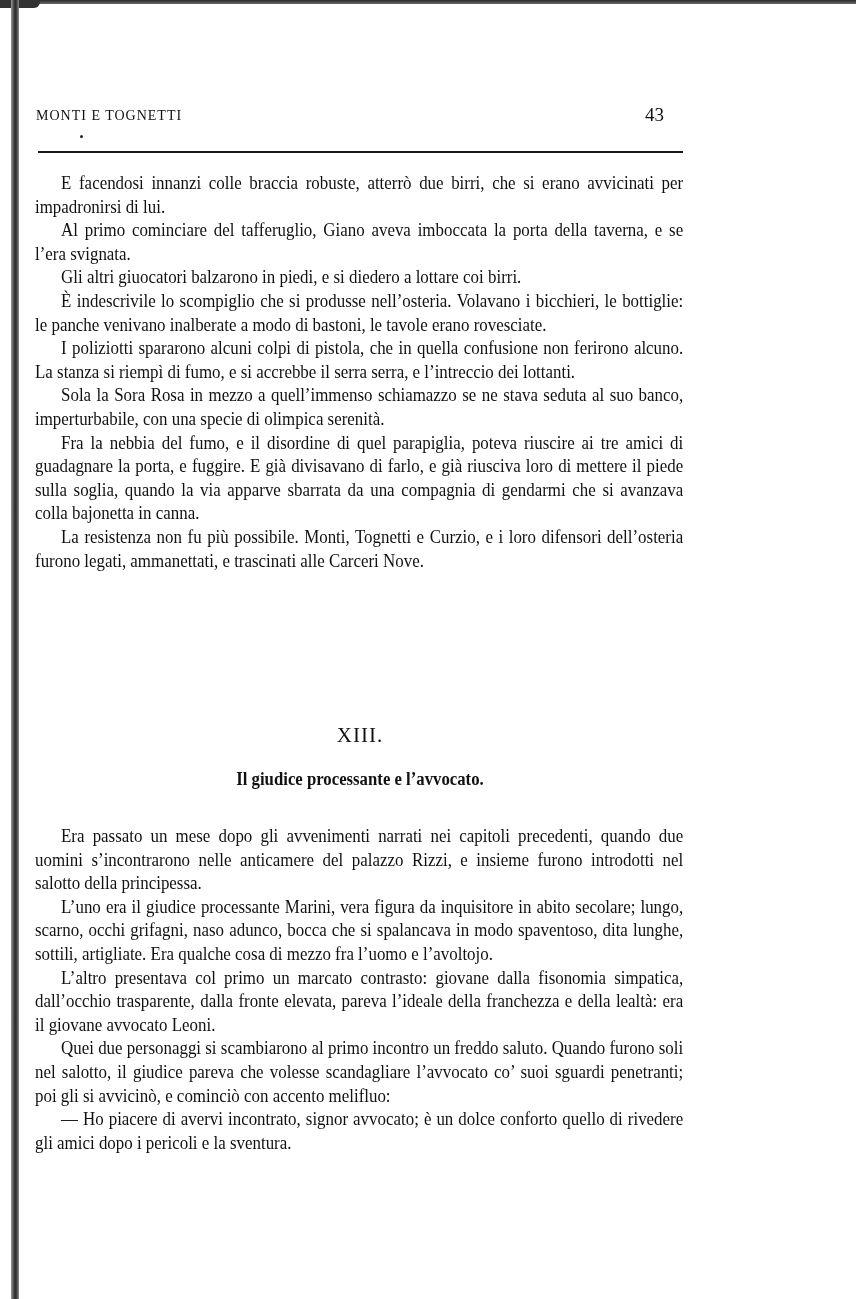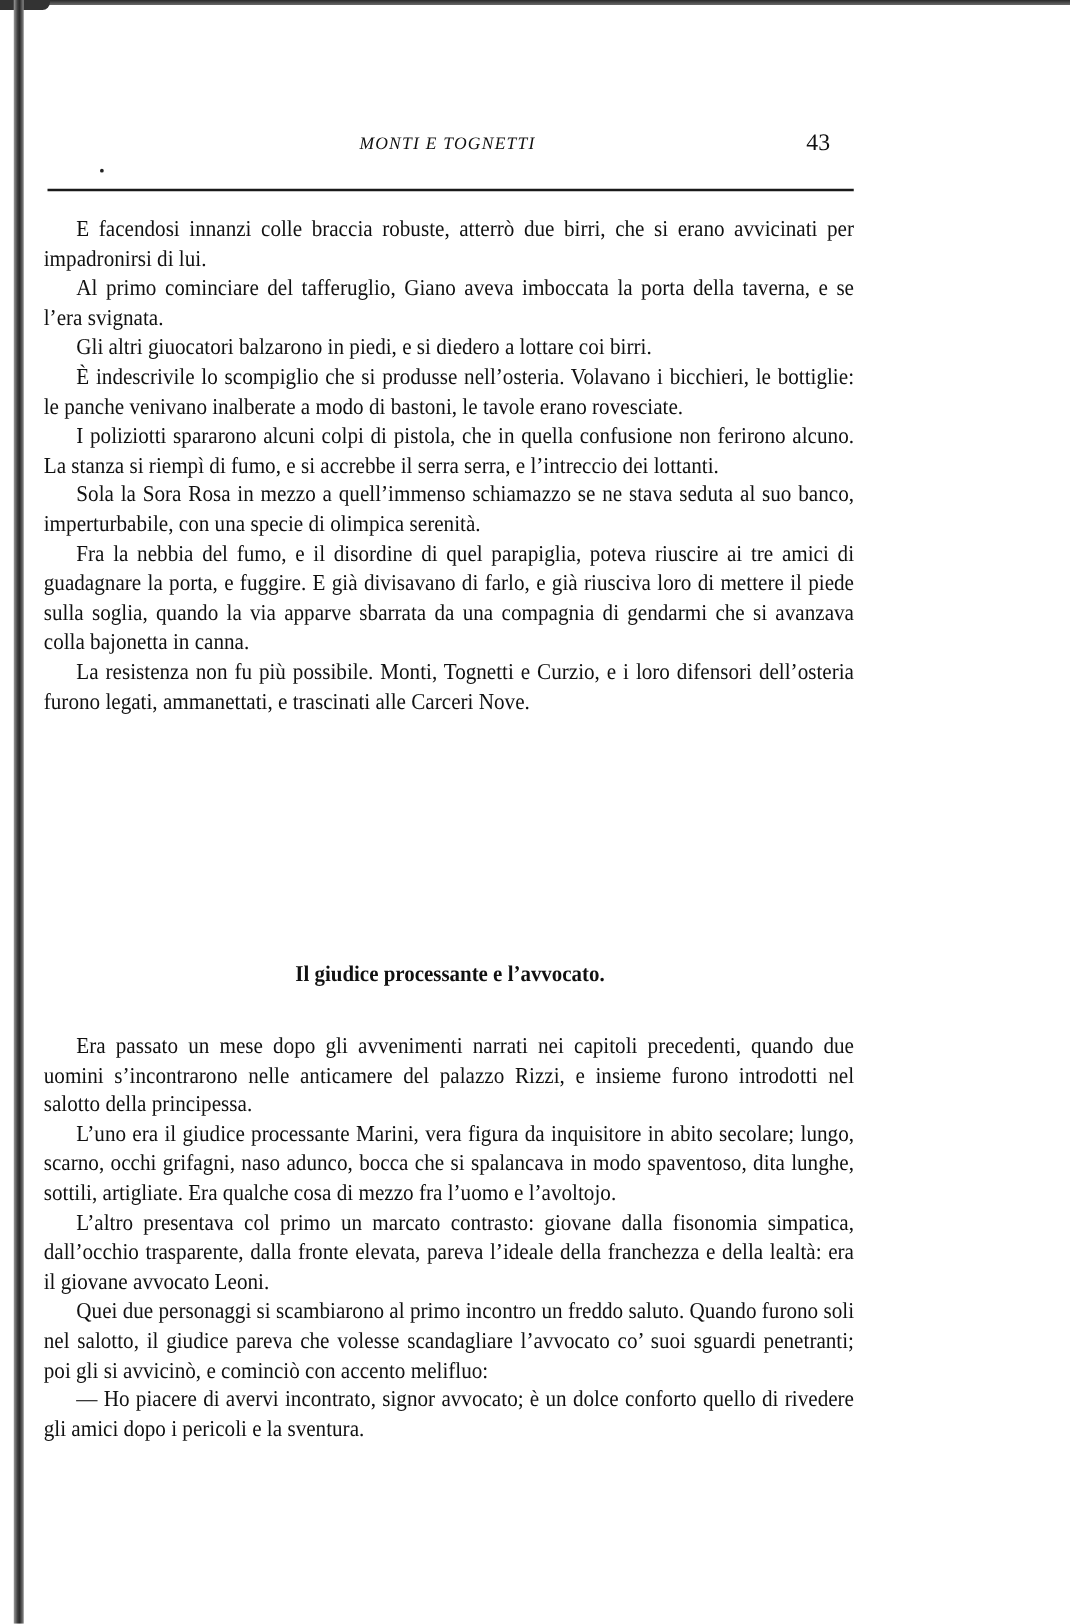--- a/index.html
+++ b/index.html
@@ -42,25 +42,23 @@
   .running-head {
     position: absolute;
     top: 104px;
     left: 36px;
     width: 648px;
     height: 24px;
   }
   .running-title {
     position: absolute;
     left: 0; right: 4px;
-    text-align: center;
     font-size: 14px;
     letter-spacing: 1px;
     top: 4px;
-    font-style: italic;
   }
   .page-number {
     position: absolute;
     right: 20px;
     top: 0;
     font-size: 19px;
   }
   .stray-dot {
     position: absolute;
     left: 80px; top: 135px;
@@ -135,20 +133,21 @@
     <p>E facendosi innanzi colle braccia robuste, atterrò due birri, che si erano avvicinati per impadronirsi di lui.</p>
     <p>Al primo cominciare del tafferuglio, Giano aveva imboccata la porta della taverna, e se l’era svignata.</p>
     <p>Gli altri giuocatori balzarono in piedi, e si diedero a lottare coi birri.</p>
     <p>È indescrivile lo scompiglio che si produsse nell’osteria. Volavano i bicchieri, le bottiglie: le panche venivano inalberate a modo di bastoni, le tavole erano rovesciate.</p>
     <p>I poliziotti spararono alcuni colpi di pistola, che in quella confusione non ferirono alcuno. La stanza si riempì di fumo, e si accrebbe il serra serra, e l’intreccio dei lottanti.</p>
     <p>Sola la Sora Rosa in mezzo a quell’immenso schiamazzo se ne stava seduta al suo banco, imperturbabile, con una specie di olimpica serenità.</p>
     <p>Fra la nebbia del fumo, e il disordine di quel parapiglia, poteva riuscire ai tre amici di guadagnare la porta, e fuggire. E già divisavano di farlo, e già riusciva loro di mettere il piede sulla soglia, quando la via apparve sbarrata da una compagnia di gendarmi che si avanzava colla bajonetta in canna.</p>
     <p>La resistenza non fu più possibile. Monti, Tognetti e Curzio, e i loro difensori dell’osteria furono legati, ammanettati, e trascinati alle Carceri Nove.</p>
   </div>
 
+  <div class="chapter-number">XIII.</div>
   <div class="chapter-title">Il giudice processante e l’avvocato.</div>
 
   <div class="body-text block2">
     <p>Era passato un mese dopo gli avvenimenti narrati nei capitoli precedenti, quando due uomini s’incontrarono nelle anticamere del palazzo Rizzi, e insieme furono introdotti nel salotto della principessa.</p>
     <p>L’uno era il giudice processante Marini, vera figura da inquisitore in abito secolare; lungo, scarno, occhi grifagni, naso adunco, bocca che si spalancava in modo spaventoso, dita lunghe, sottili, artigliate. Era qualche cosa di mezzo fra l’uomo e l’avoltojo.</p>
     <p>L’altro presentava col primo un marcato contrasto: giovane dalla fisonomia simpatica, dall’occhio trasparente, dalla fronte elevata, pareva l’ideale della franchezza e della lealtà: era il giovane avvocato Leoni.</p>
     <p>Quei due personaggi si scambiarono al primo incontro un freddo saluto. Quando furono soli nel salotto, il giudice pareva che volesse scandagliare l’avvocato co’ suoi sguardi penetranti; poi gli si avvicinò, e cominciò con accento melifluo:</p>
     <p>— Ho piacere di avervi incontrato, signor avvocato; è un dolce conforto quello di rivedere gli amici dopo i pericoli e la sventura.</p>
   </div>
 

